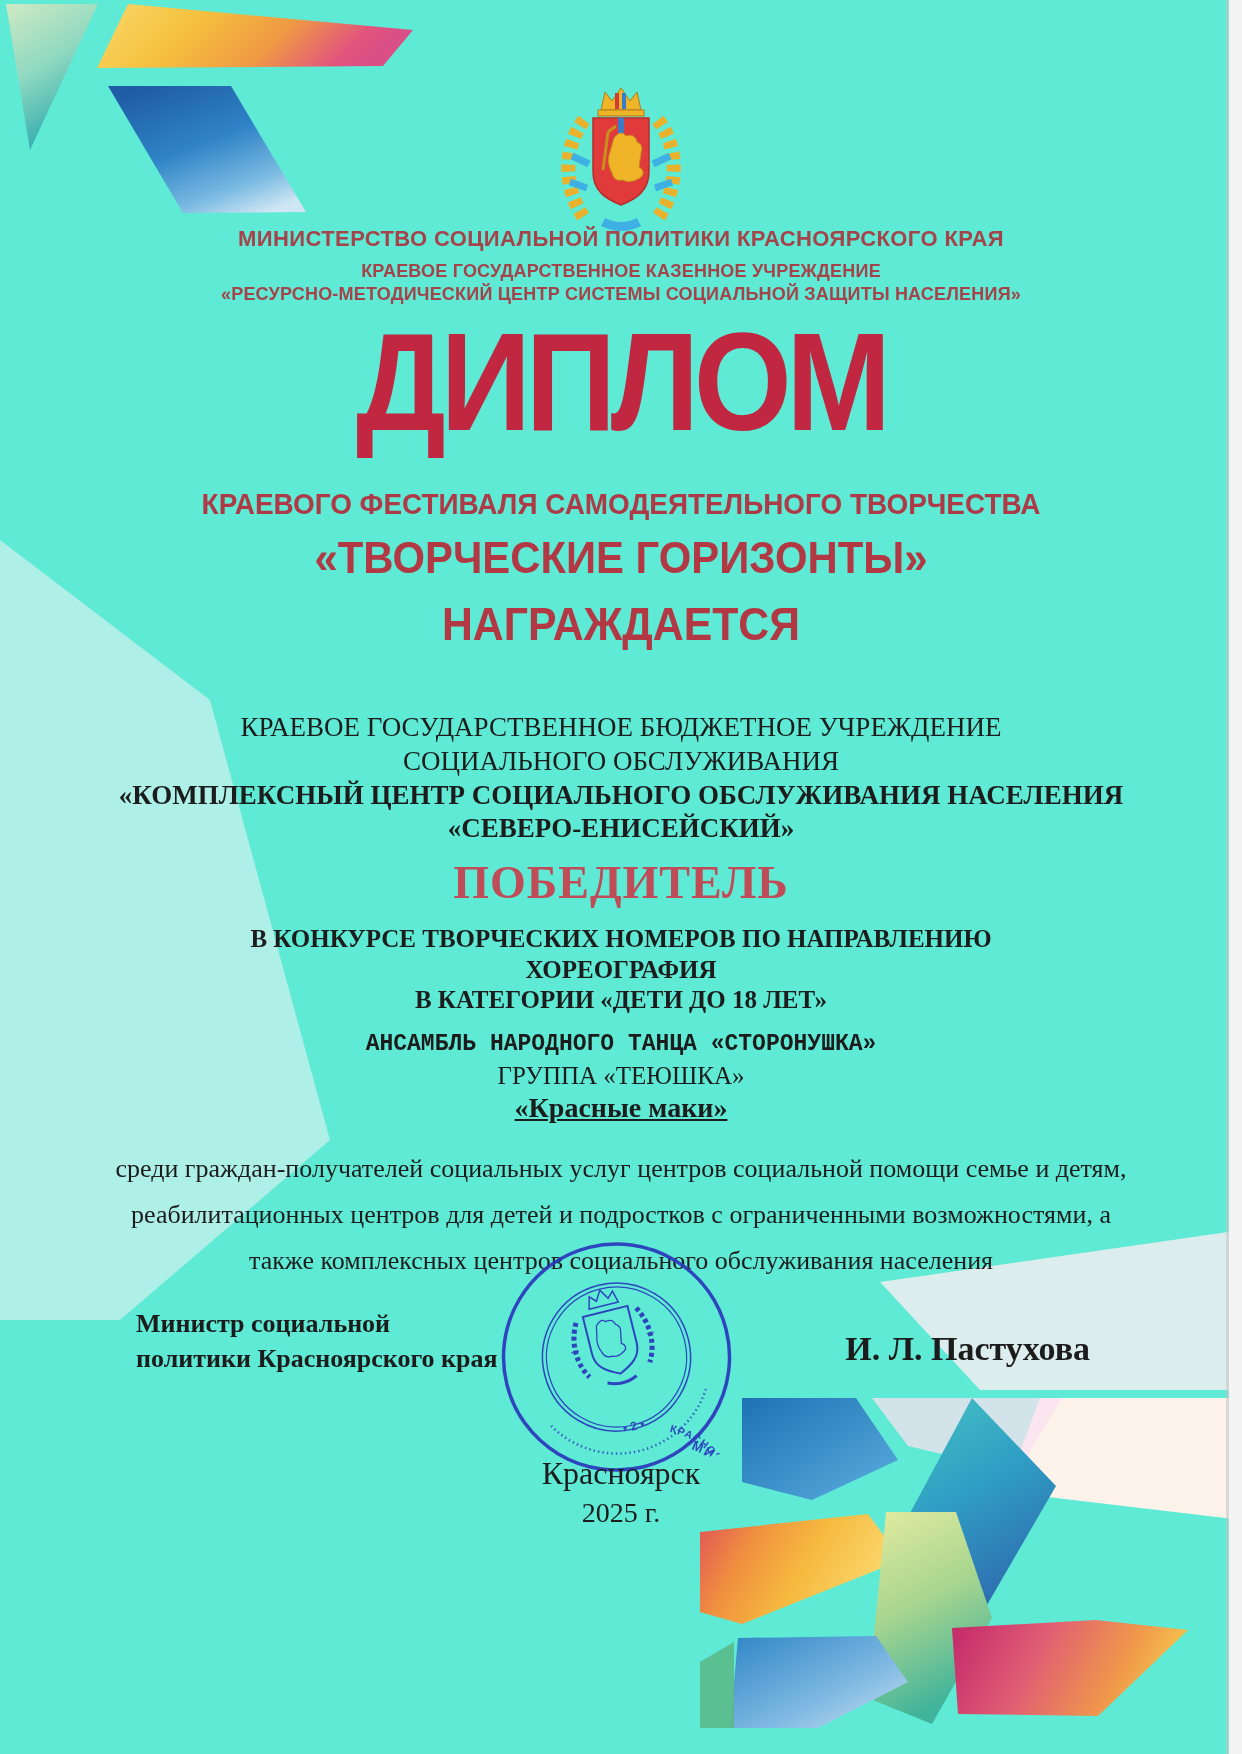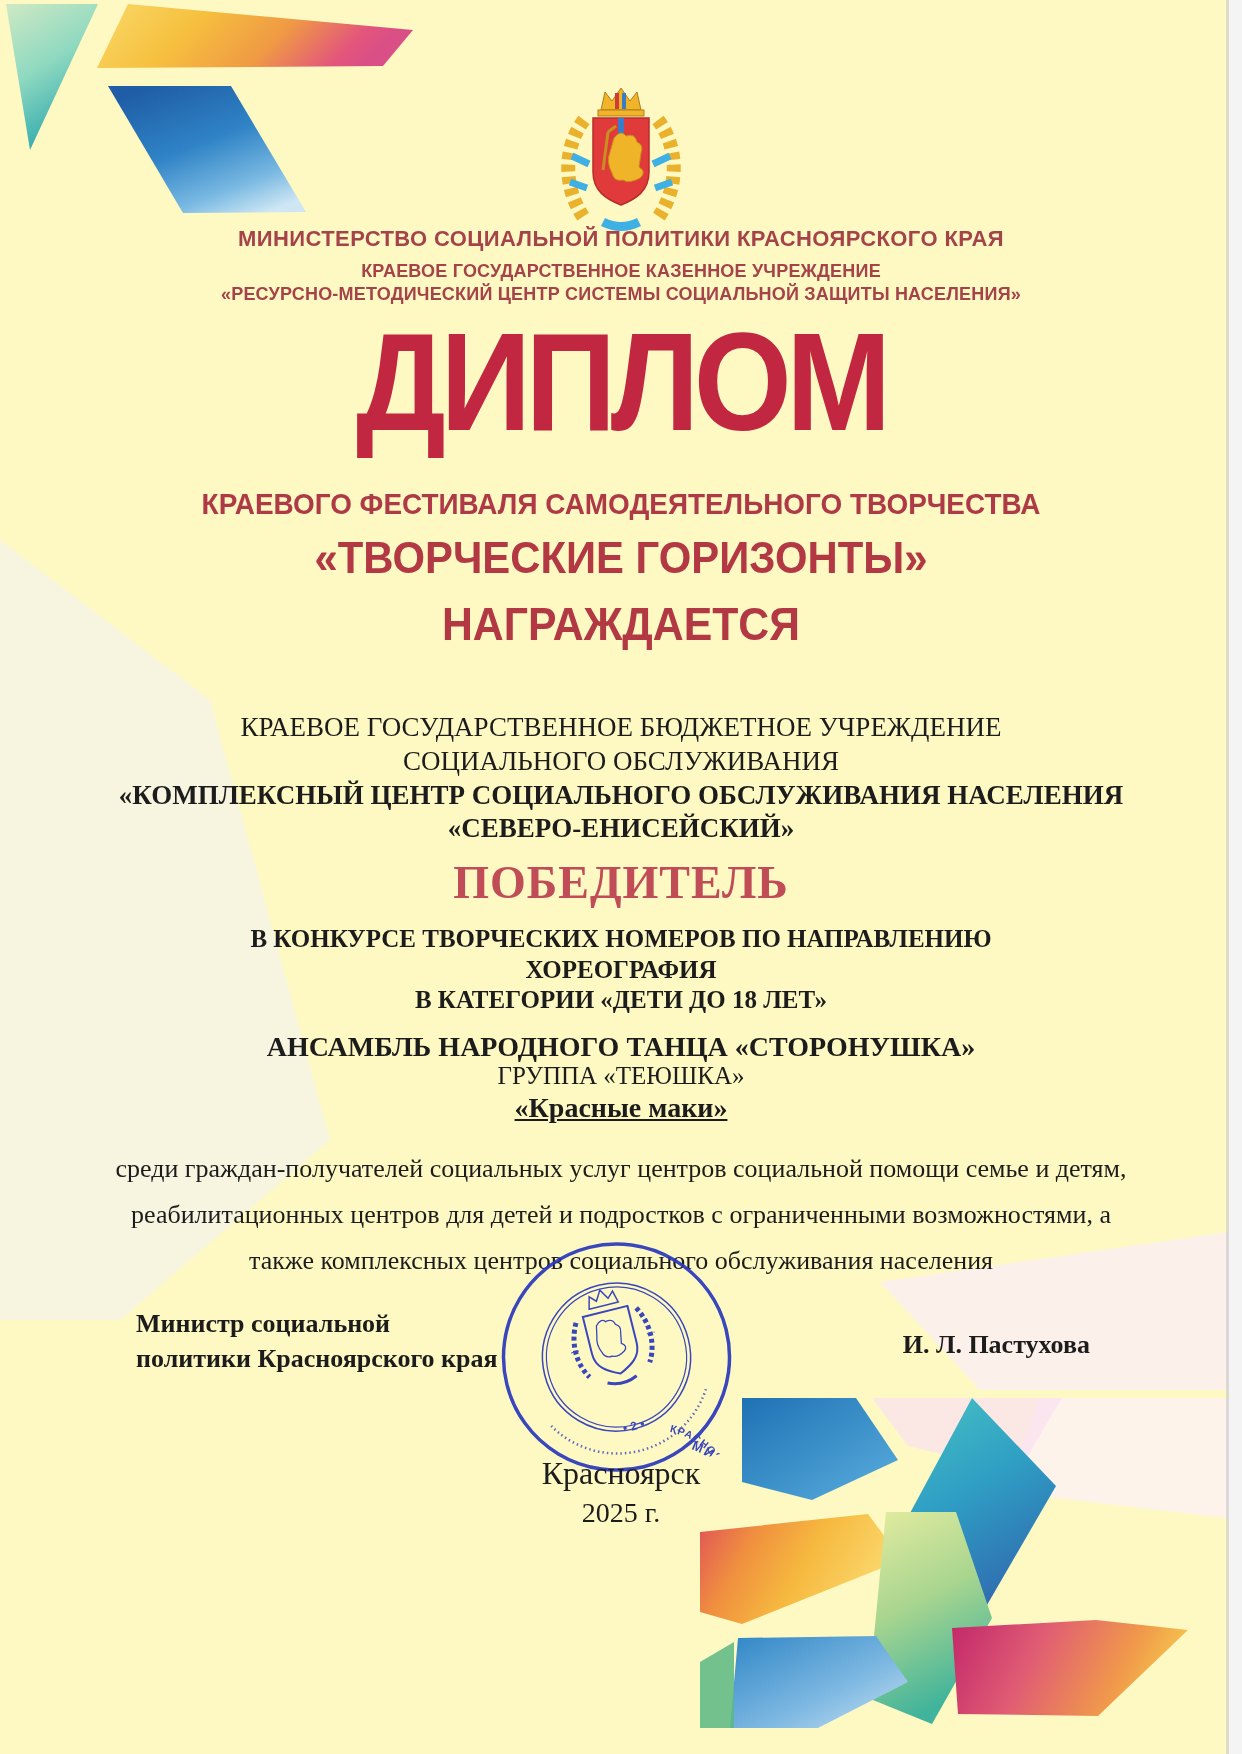--- a/index.html
+++ b/index.html
@@ -1,18 +1,18 @@
 <!DOCTYPE html>
 <html><head>
 <meta charset="utf-8">
 <style>
   html,body{margin:0;padding:0;background:#9a9a9e;}
   .page{
     position:relative;width:1242px;height:1754px;margin:0 auto;
-    background:#fef9c3;overflow:hidden;
+    background:#5eead4;overflow:hidden;
     font-family:"Liberation Serif",serif;color:#1c1c1c;
   }
   .decor-layer{position:absolute;left:0;top:0;z-index:0;}
   .txt{position:absolute;left:0;width:100%;text-align:center;white-space:nowrap;z-index:2;}
   .sans{font-family:"Liberation Sans",sans-serif;}
   .red-hdr{color:#a5434b;font-weight:bold;}
   .cond{transform:scaleX(0.93);transform-origin:50% 50%;}
   .ministry{top:226px;font-size:22px;letter-spacing:.4px;}
   .org1{top:261px;font-size:18px;letter-spacing:.2px;}
   .org2{top:284px;font-size:18px;letter-spacing:.2px;}
@@ -23,30 +23,30 @@
   .awarded{top:597px;font-size:46px;color:#b23844;}
   .serifline{font-size:27px;}
   .rec1{top:712px;}
   .rec2{top:746px;}
   .rec3{top:780px;font-weight:bold;}
   .rec4{top:813px;font-weight:bold;}
   .winner{top:856px;font-size:46px;font-weight:bold;color:#c04c58;letter-spacing:1px;}
   .c1{top:925px;font-weight:bold;font-size:25px;}
   .c2{top:956px;font-weight:bold;font-size:25px;}
   .c3{top:986px;font-weight:bold;font-size:25px;}
-  .ens{top:1031px;font-weight:bold;font-size:28px;}
+  .ens{top:1031px;font-weight:bold;font-size:23px;font-family:Liberation Mono, monospace;}
   .grp{top:1062px;font-weight:normal;font-size:25px;}
   .piece{top:1092px;font-weight:bold;font-size:28px;text-decoration:underline;}
   .para{position:absolute;left:91px;width:1060px;top:1146px;z-index:2;
         font-size:26px;line-height:46px;text-align:center;}
   .para div{white-space:nowrap;}
   .sig-left{position:absolute;left:136px;top:1306px;z-index:2;
             font-size:26px;font-weight:bold;line-height:35px;text-align:left;}
   .sig-name{position:absolute;right:152px;top:1330px;z-index:3;
-            font-size:26px;font-weight:bold;text-align:right;}
+            font-size:34px;font-weight:bold;text-align:right;}
   .coat{position:absolute;left:548px;top:84px;z-index:2;}
   .stamp{position:absolute;left:498px;top:1238px;z-index:4;opacity:.92;
          transform:rotate(-14deg);}
   .city{top:1455px;font-size:32px;z-index:5;}
   .year{top:1497px;font-size:28px;z-index:5;}
 </style>
 </head>
 <body>
 
 <div class="page">

